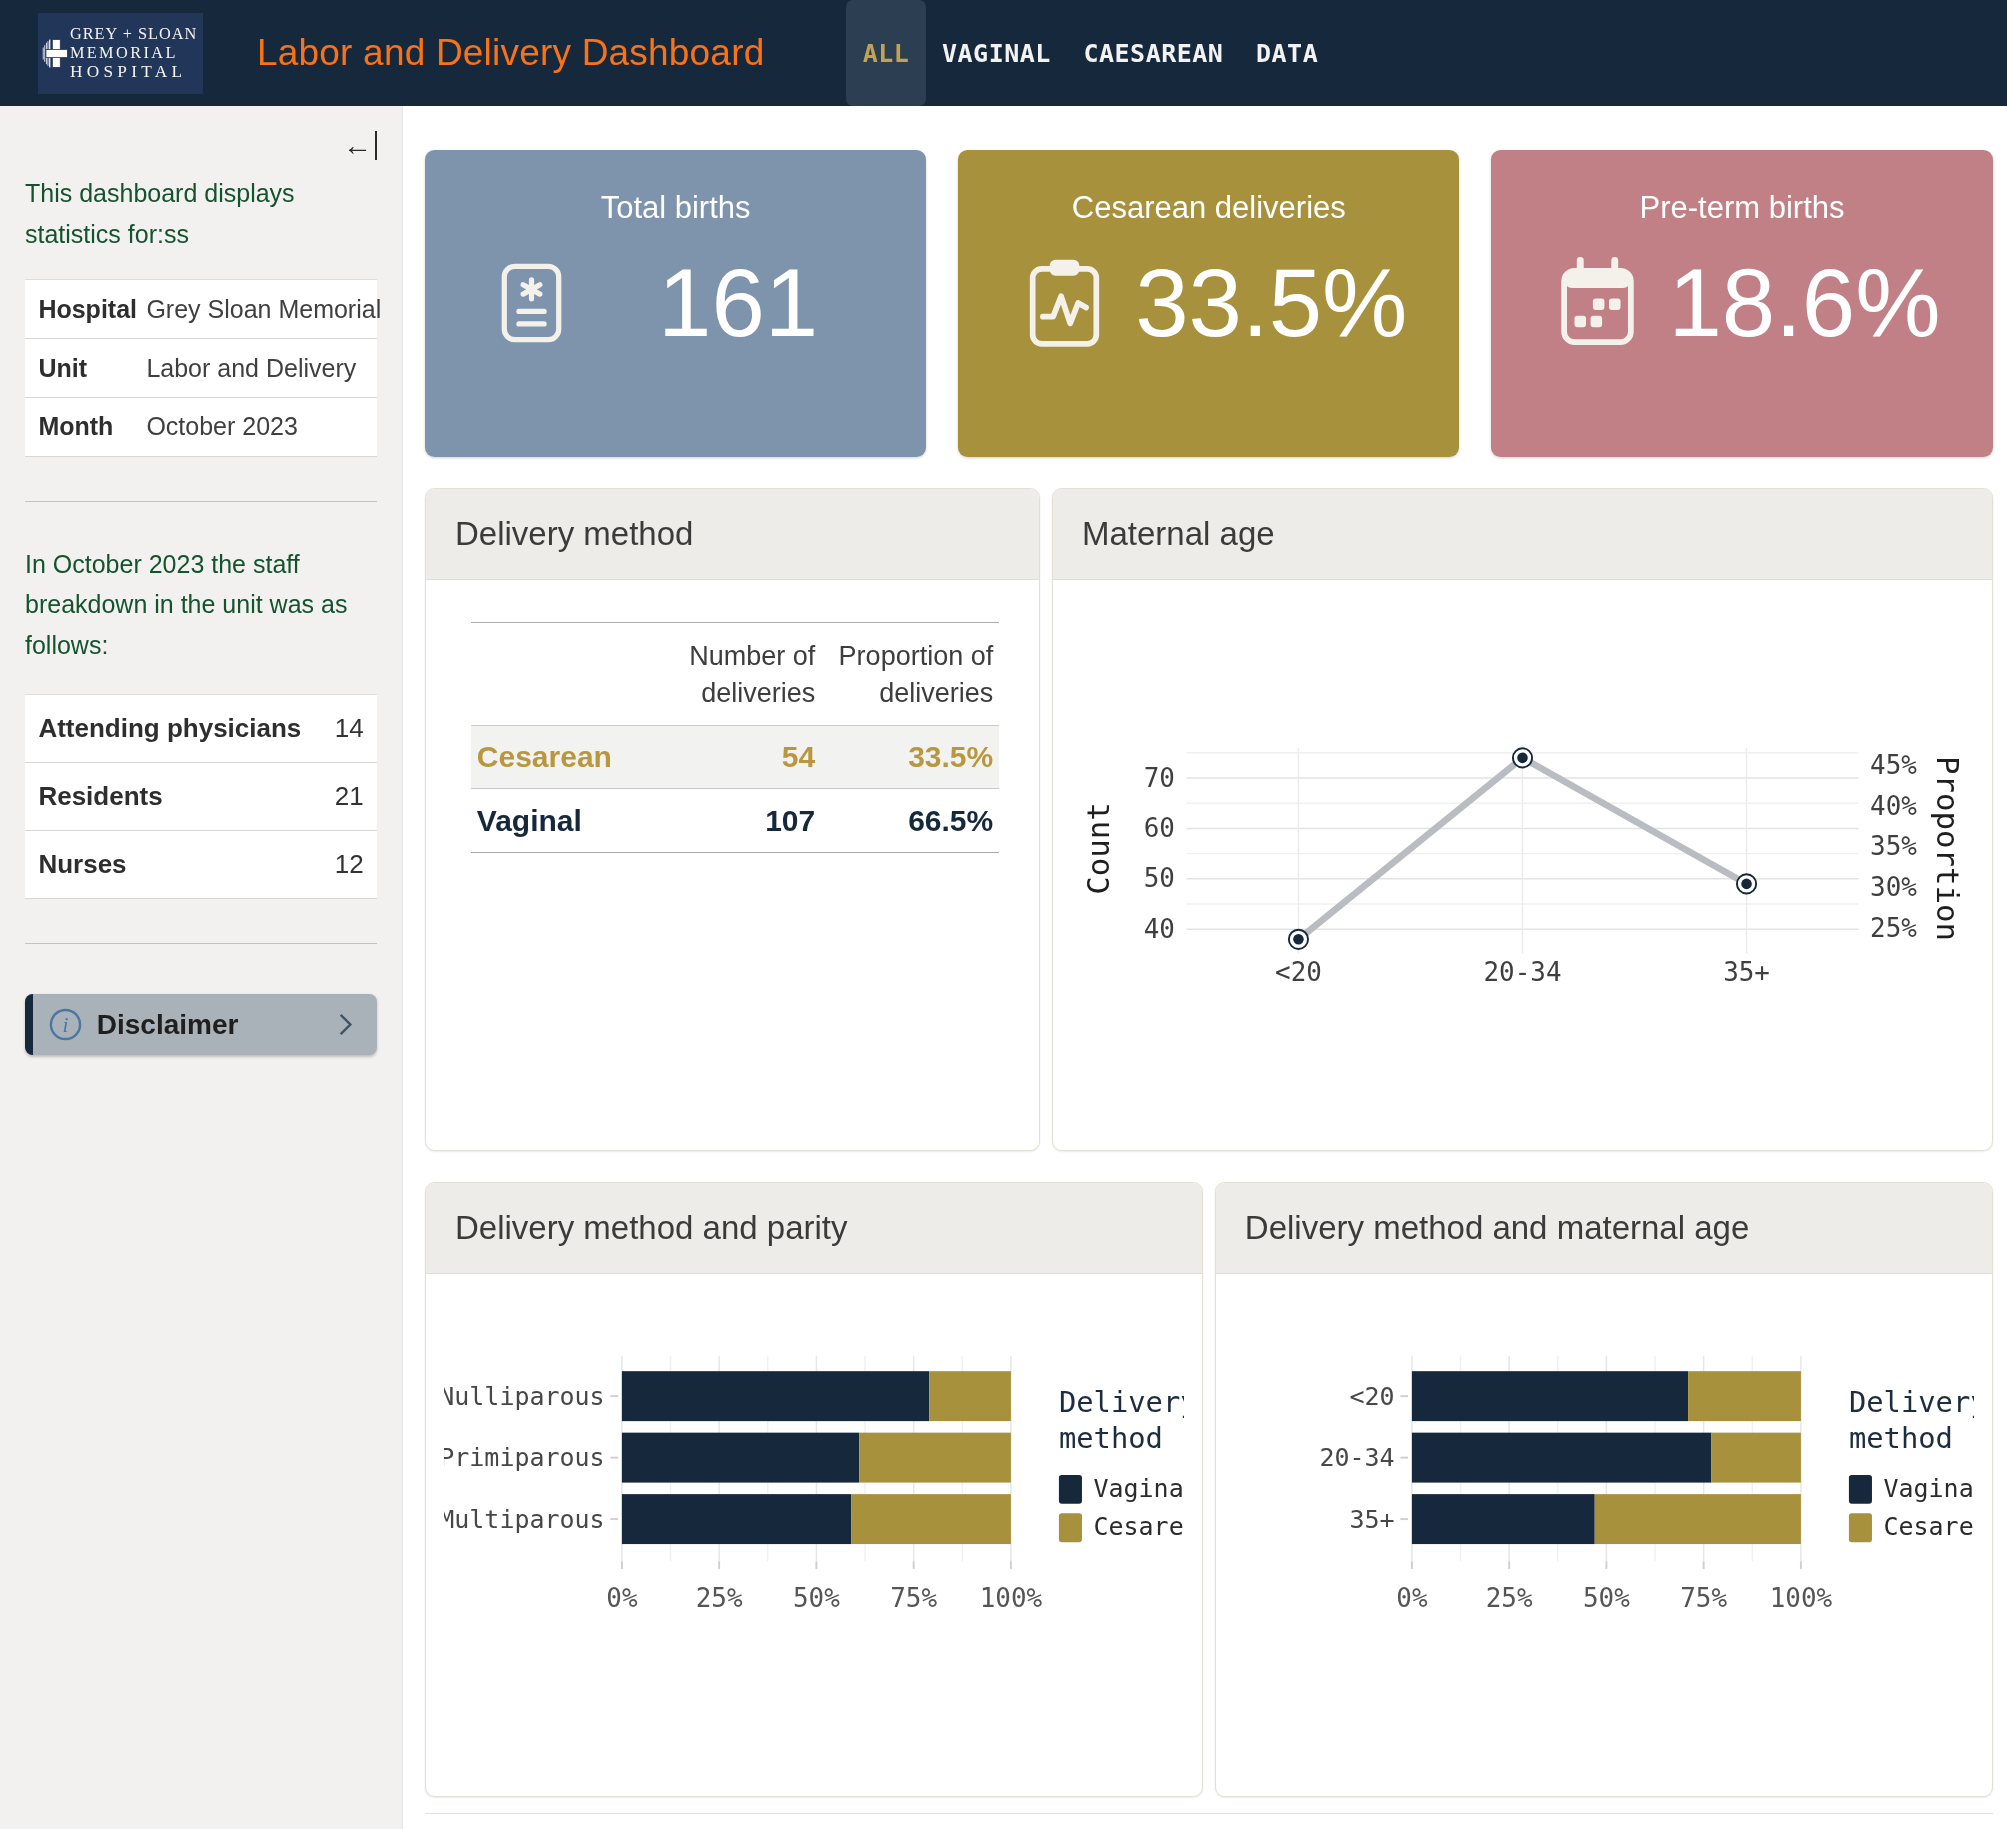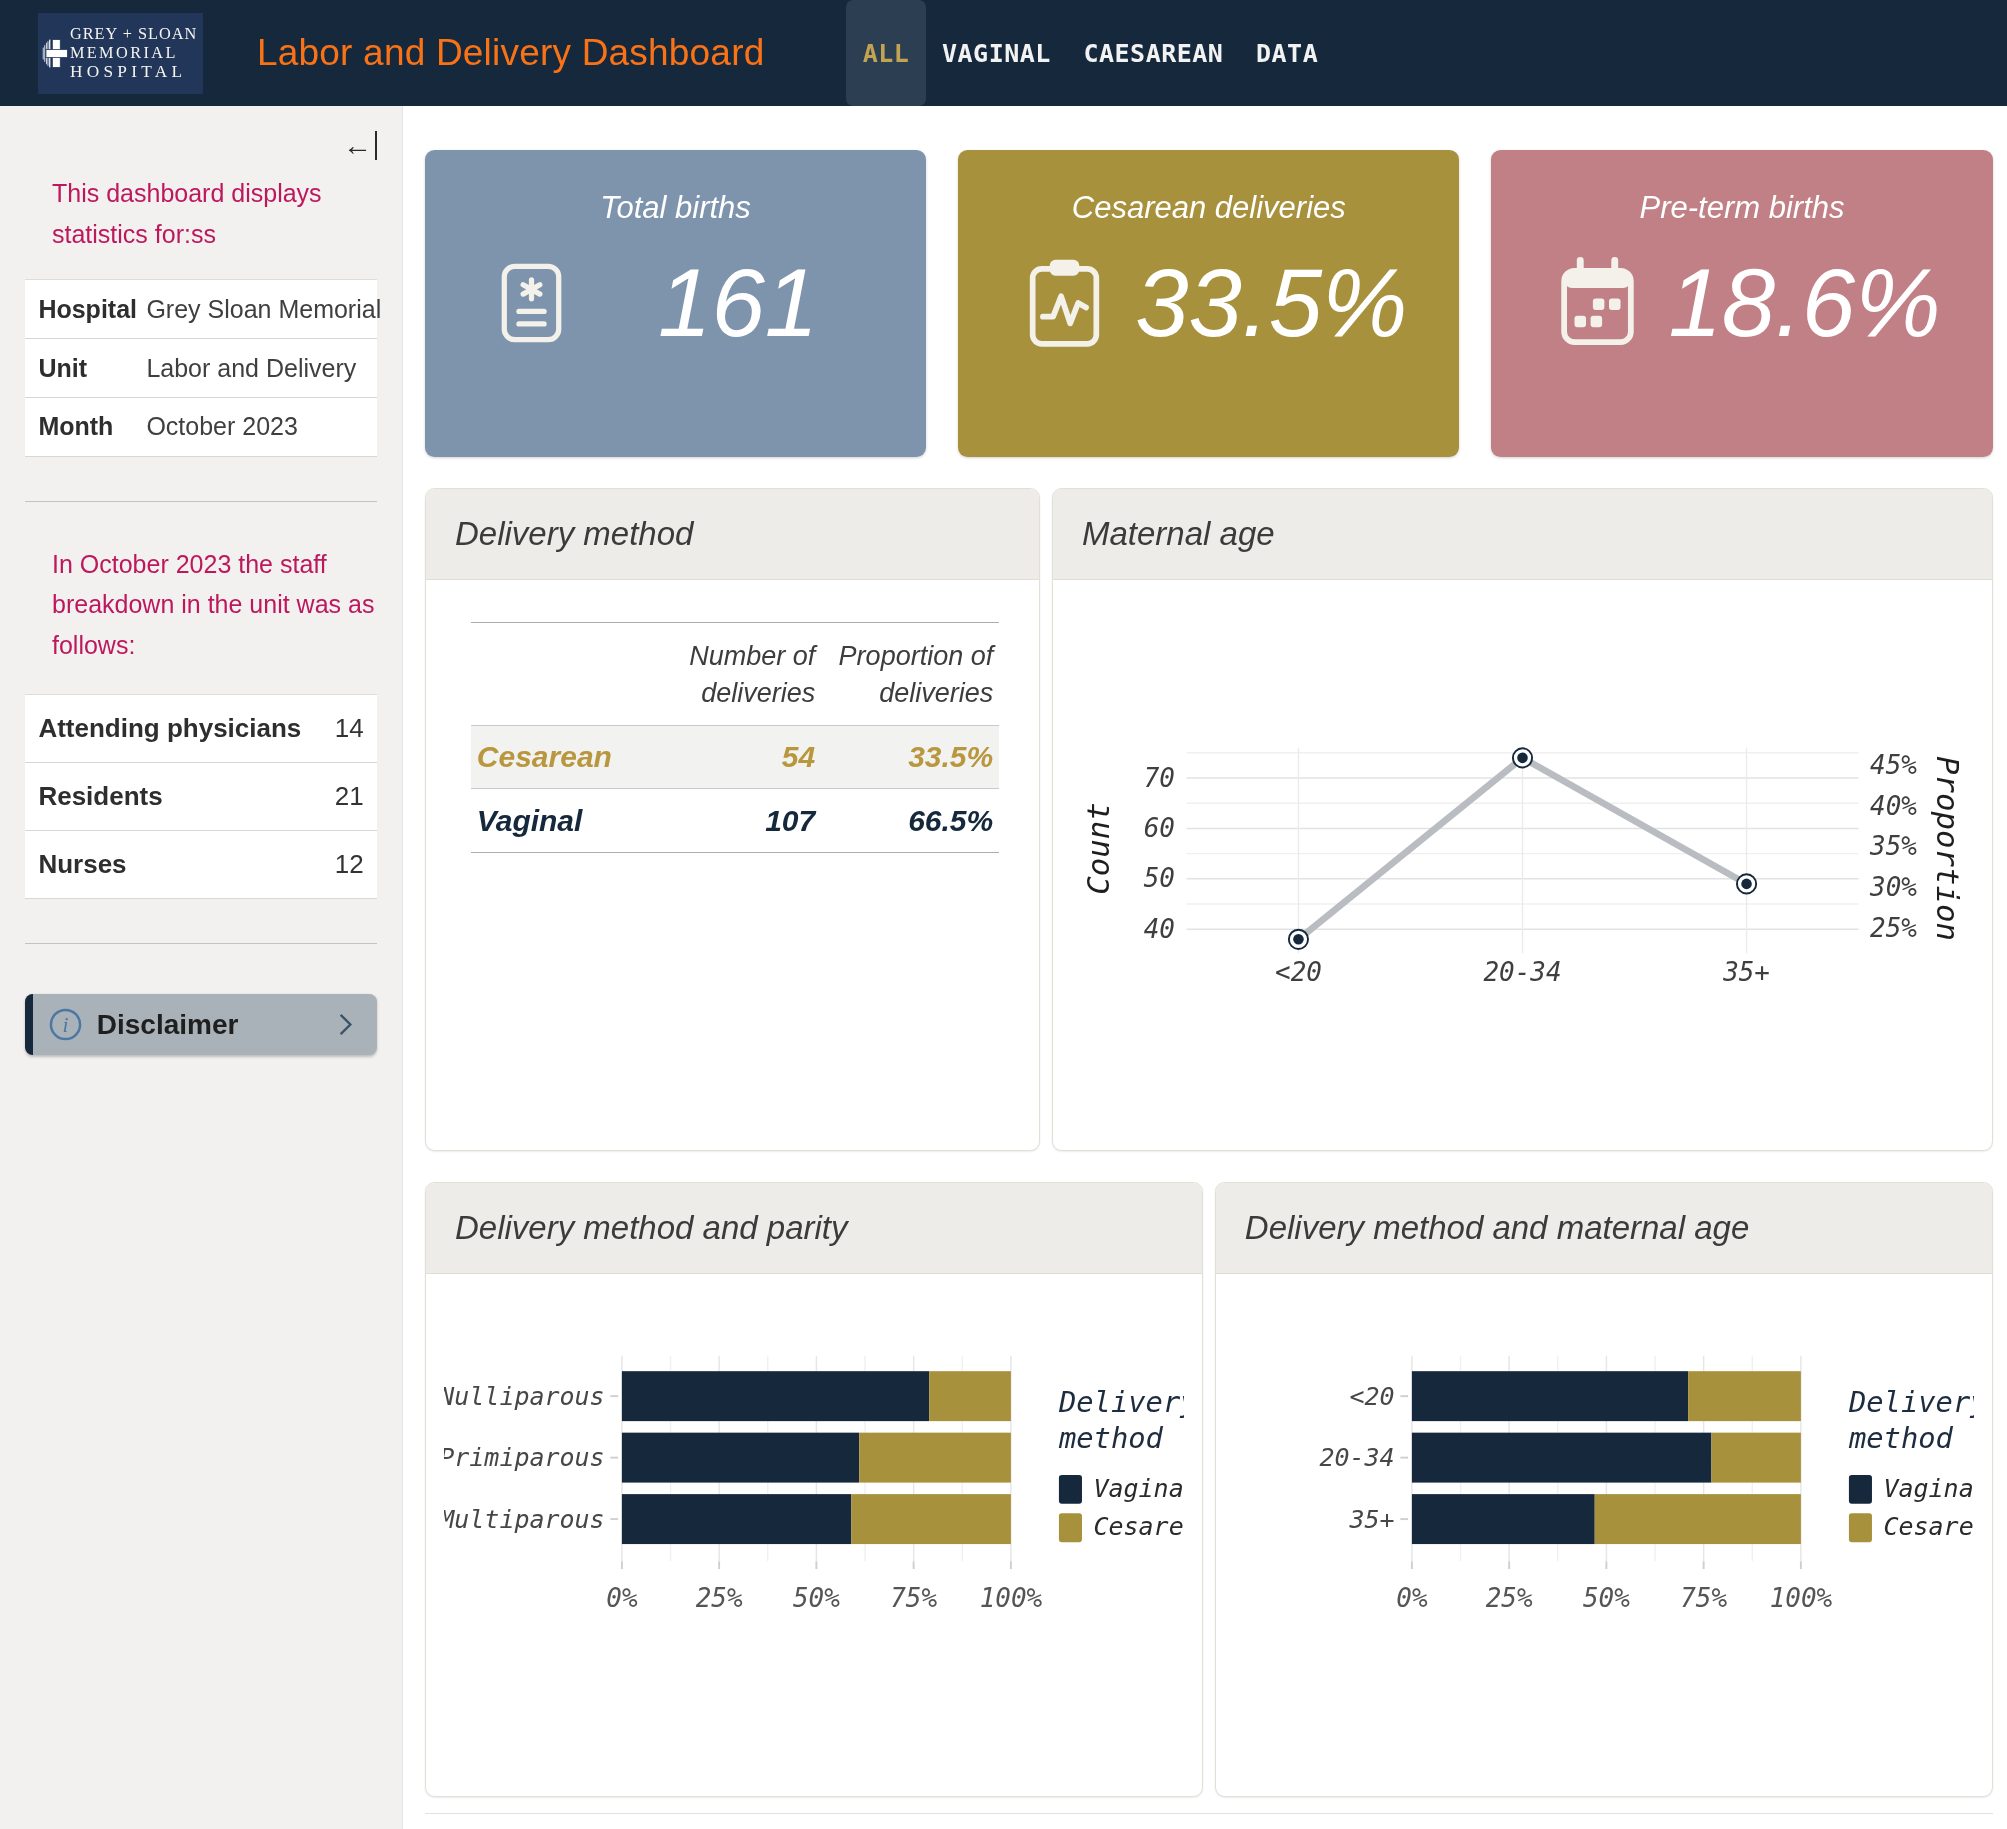--- a/index.html
+++ b/index.html
@@ -37,21 +37,21 @@
   .nav-tab.active { background: #2b3e52; color: #c2a253; }
   
   .sidebar {
     position: absolute; top: 106px; left: 0; bottom: 0; width: 403px;
     background: #f2f1f0; padding: 0 25px; border-right: 1px solid #e6e5e3;
   }
   .collapse-toggle {
     display: flex; justify-content: flex-end; margin-top: 25px; cursor: pointer;
   }
   .collapse-glyph { font-size: 29px; color: #2a2a2a; line-height: 1; padding-right: 2.9px; border-right: 2.9px solid #2a2a2a; }
-  .sidebar p { font-size: 25px; line-height: 1.62; color: #be185d; margin-top: 13.4px; margin-left: 27px; }
+  .sidebar p { font-size: 25px; line-height: 1.62; color: #14532d; margin-top: 13.4px; }
   .side-table { margin-top: 25px; border-top: 1px solid #dedddb; }
   .side-row {
     background: #ffffff; display: flex; align-items: center;
     padding: 14.4px 13.4px; border-bottom: 1px solid #d8d7d5; font-size: 25px;
   }
   .side-row .lbl { font-weight: bold; color: #2e2e2e; width: 108px; flex: 0 0 108px; }
   .side-row .val { color: #3f3f3f; white-space: nowrap; }
   .staff-table { margin-top: 29px; border-top: 1px solid #dedddb; }
   .staff-row {
     background: #ffffff; display: flex; align-items: center; justify-content: space-between;
@@ -66,21 +66,20 @@
     border-left: 8.6px solid #16283c; display: flex; align-items: center;
     padding: 0 17.3px 0 15.4px; cursor: pointer; box-shadow: 0 1.9px 2.9px rgba(0,0,0,0.22);
   }
   .disclaimer-btn .label { font-size: 28px; font-weight: bold; color: #1f1f1f; margin-left: 13.4px; }
   .disclaimer-btn .chev { margin-left: auto; }
   
   .main {
     position: absolute; left: 403px; right: 0; top: 106px; bottom: 0;
     padding: 44px 15.4px 0 22px; display: flex; flex-direction: column; gap: 31px;
     background: #ffffff;
-    font-style: italic;
   }
   .vb-row { display: flex; gap: 32px; height: 307px; flex: 0 0 307px; }
   .value-box {
     flex: 1; border-radius: 9.6px; color: #ffffff; box-shadow: 0 1px 2.9px rgba(0,0,0,0.18);
     display: flex; flex-direction: column;
   }
   .vb-title { text-align: center; margin-top: 40px; font-size: 31px; font-weight: 500; }
   .vb-body { display: flex; align-items: center; margin-top: 29px; }
   .vb-icon { margin-left: 58px; flex: 0 0 96px; display: flex; justify-content: center; }
   .vb-value { flex: 1; text-align: center; font-size: 96px; line-height: 1; font-weight: 400; margin-right: 29px; }

